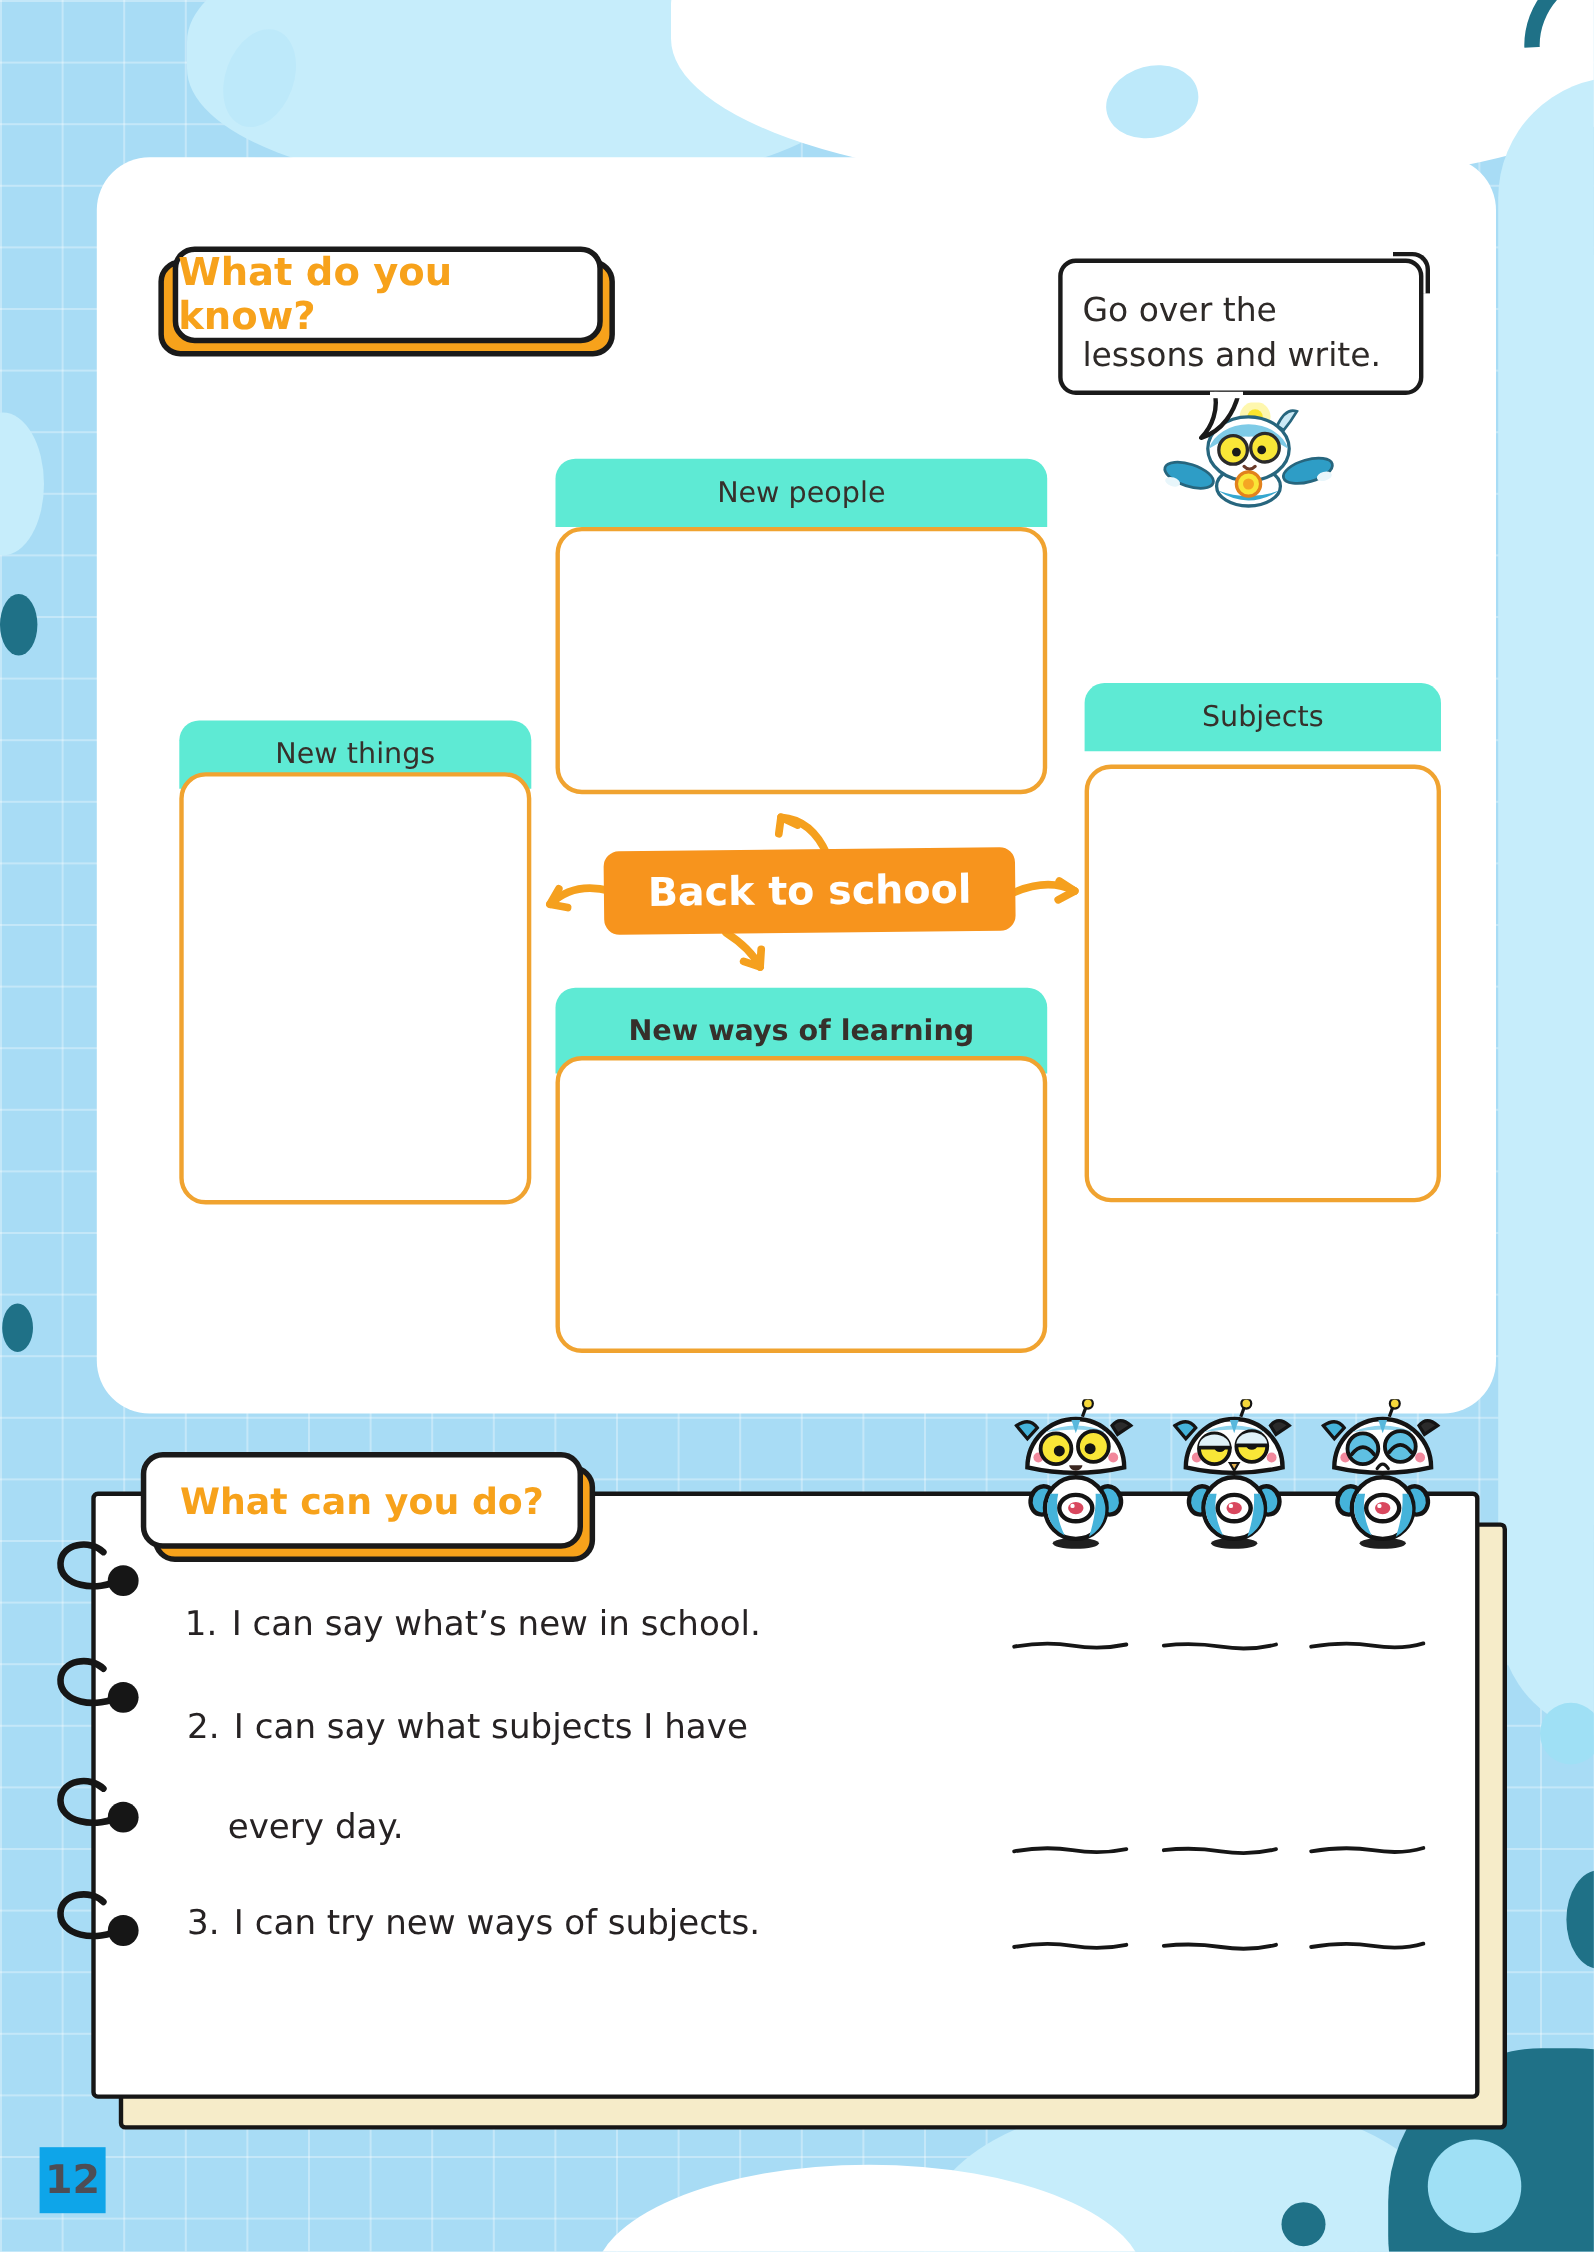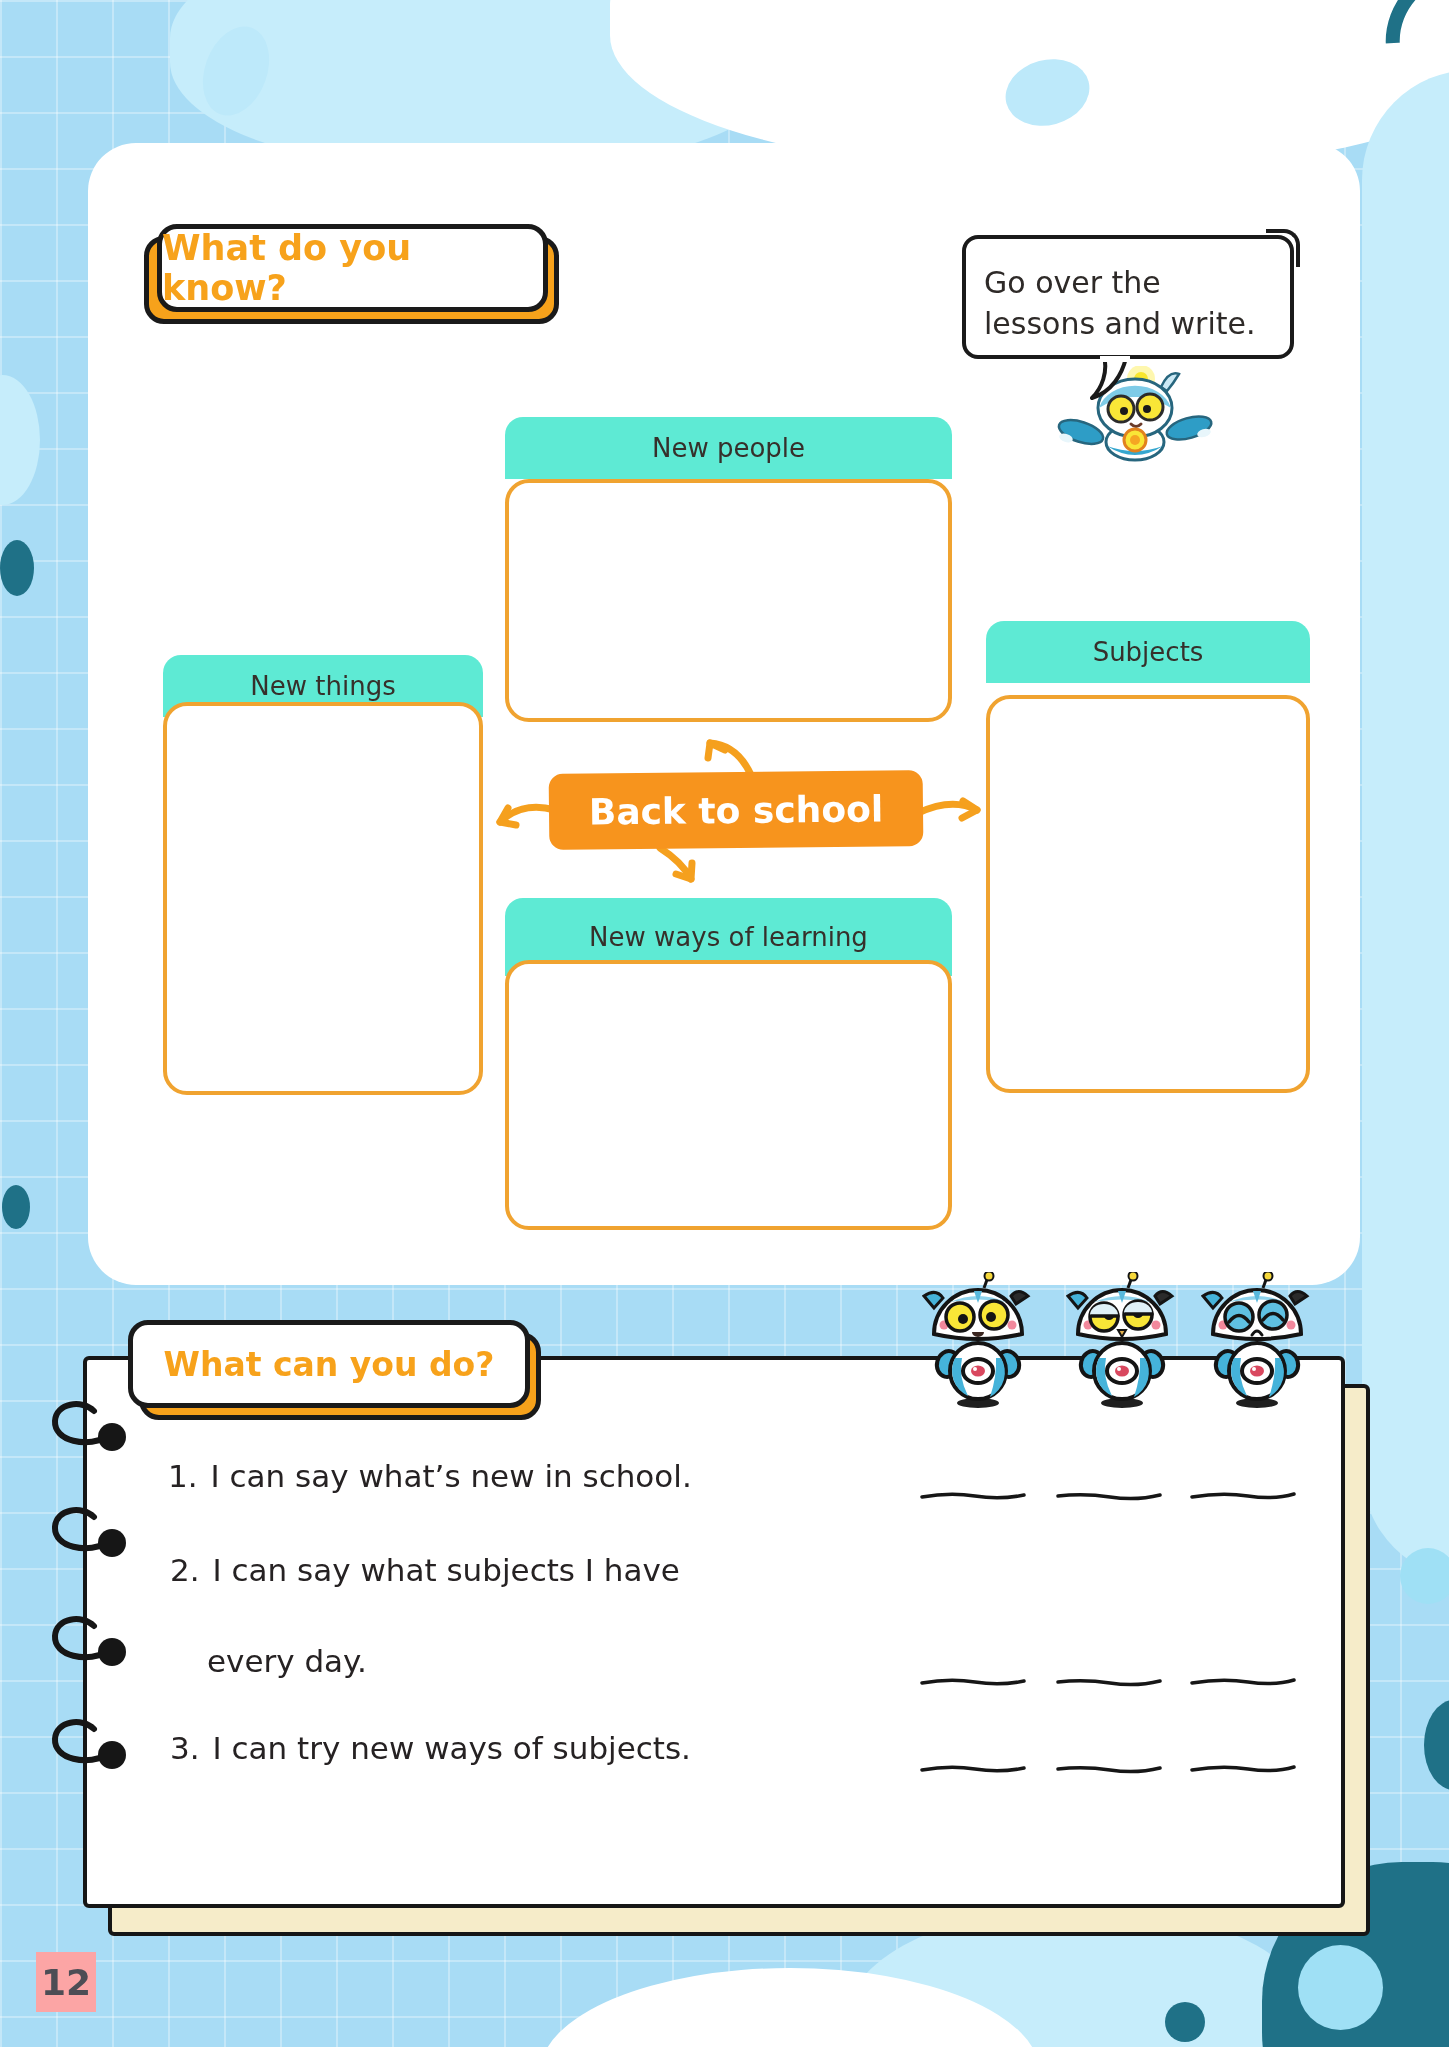--- a/index.html
+++ b/index.html
@@ -42,21 +42,21 @@
   
   .note-shadow{position:absolute;left:108px;top:1384px;width:1262px;height:552px;
         background:#F6ECC9;border:4px solid #161616;border-radius:6px;z-index:2;box-sizing:border-box;}
   .note-card{position:absolute;left:83px;top:1356px;width:1262px;height:552px;
         background:#fff;border:4px solid #161616;border-radius:6px;z-index:3;box-sizing:border-box;}
   .ring{position:absolute;z-index:5;}
   .robot-small{position:absolute;z-index:5;}
   .robot-main{position:absolute;left:1055px;top:366px;z-index:3;}
   .chk{position:absolute;z-index:4;display:flex;gap:13px;font-size:31px;color:#262223;}
   .ansline{position:absolute;z-index:4;}
-  .pagenum{position:absolute;left:36px;top:1952px;width:60px;height:60px;background:#fca5a5;
+  .pagenum{position:absolute;left:36px;top:1952px;width:60px;height:60px;background:#0ea5e9;
         z-index:4;display:flex;align-items:center;justify-content:center;
         font-size:36px;font-weight:bold;color:#4D4D55;}
   .crescent{position:absolute;left:1388px;top:-38px;width:110px;height:120px;border-radius:50%;
         border:14px solid #1F7187;border-color:#1F7187 transparent transparent #1F7187;
         transform:rotate(42deg);z-index:1;}
   .z1{z-index:1;}
 </style>
 </head>
 <body>
 
@@ -120,21 +120,21 @@
 
   <div class="mbox-h" style="left:505px;top:417px;width:447px;height:62px;">New people</div>
   <div class="mbox-b" style="left:505px;top:479px;width:447px;height:243px;"></div>
 
   <div class="mbox-h" style="left:163px;top:640px;width:320px;height:62px;margin-top:15px;">New things</div>
   <div class="mbox-b" style="left:163px;top:702px;width:320px;height:393px;"></div>
 
   <div class="mbox-h" style="left:986px;top:621px;width:324px;height:62px;">Subjects</div>
   <div class="mbox-b" style="left:986px;top:695px;width:324px;height:398px;"></div>
 
-  <div class="mbox-h" style="left:505px;top:898px;width:447px;height:78px;">New ways of learning</div>
+  <div class="mbox-h" style="left:505px;top:898px;width:447px;height:78px;font-weight:bold;">New ways of learning</div>
   <div class="mbox-b" style="left:505px;top:960px;width:447px;height:270px;"></div>
 
   <div class="banner">Back to school</div>
 
   <svg class="arrows" width="540" height="185" viewBox="0 0 540 185" fill="none" stroke="#F5A01E" stroke-width="7" stroke-linecap="round">
     <path d="M292,62 Q278,30 250,28"></path>
     <path d="M250,28 l-2,15 M250,28 l15,7"></path>
     <path d="M95,95 Q62,86 40,107"></path>
     <path d="M40,107 l8,-14 M40,107 l16,3"></path>
     <path d="M458,98 Q492,82 517,95"></path>

